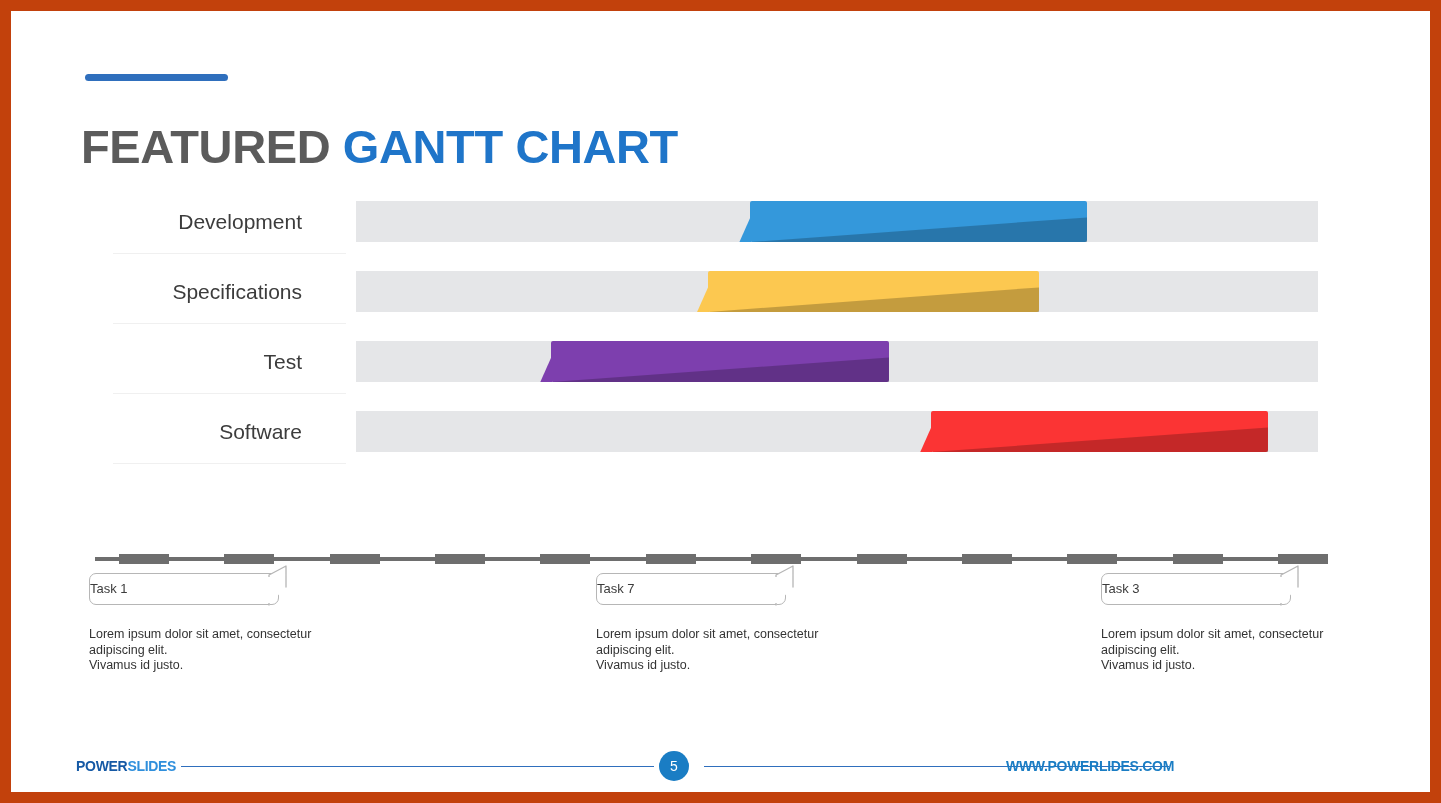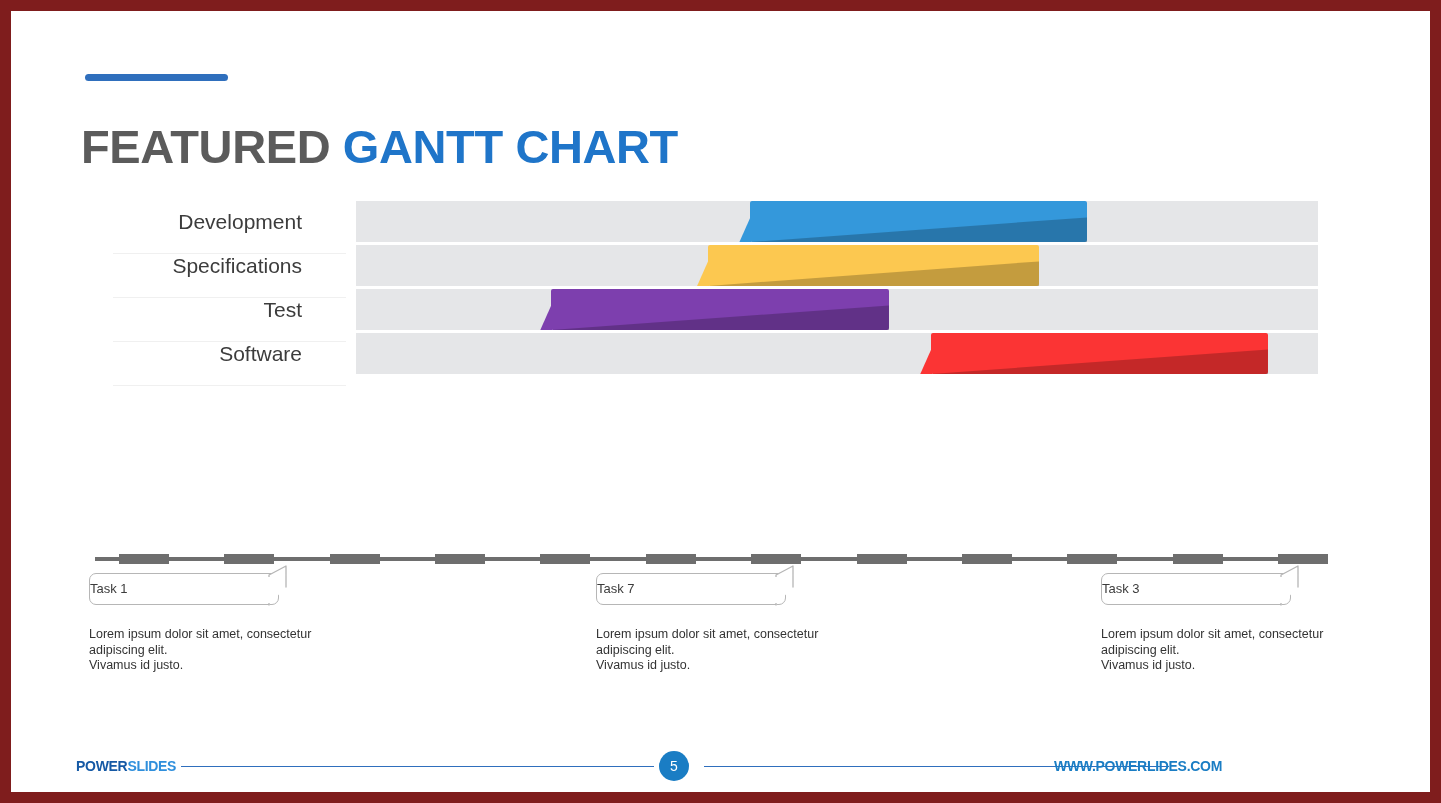--- a/index.html
+++ b/index.html
@@ -13,21 +13,21 @@
     overflow: hidden;
     font-family: "Liberation Sans", sans-serif;
   }
 
   
   #slide-frame {
     position: absolute;
     left: 0; top: 0;
     width: 1441px;
     height: 803px;
-    background: #7f1d1d;
+    background: #c2410c;
   }
   #slide {
     position: absolute;
     left: 11px;
     top: 11px;
     width: 1419px;
     height: 781px;
     background: #ffffff;
     overflow: hidden;
   }
@@ -57,21 +57,21 @@
 
   
   #gantt {
     position: absolute;
     left: 0;
     top: 190px;
     width: 1419px;
   }
   .gantt-row {
     position: relative;
-    height: 44px;
+    height: 70px;
   }
   .row-label {
     position: absolute;
     left: 0;
     top: 0;
     width: 313px;
     height: 41px;
     line-height: 41px;
     text-align: right;
     padding-right: 22px;
@@ -218,21 +218,20 @@
     white-space: pre-line;
   }
 
   
   #footer {
     position: absolute;
     left: 0;
     top: 737px;
     width: 1233px;
     height: 44px;
-    padding-left: 48px;
   }
   #brand {
     position: absolute;
     left: 65px;
     top: 10px;
     font-size: 14px;
     font-weight: bold;
     letter-spacing: -0.3px;
     white-space: nowrap;
   }

